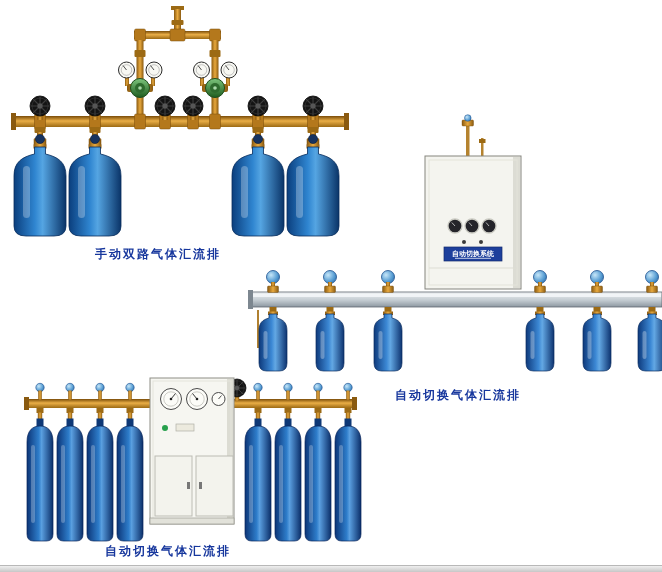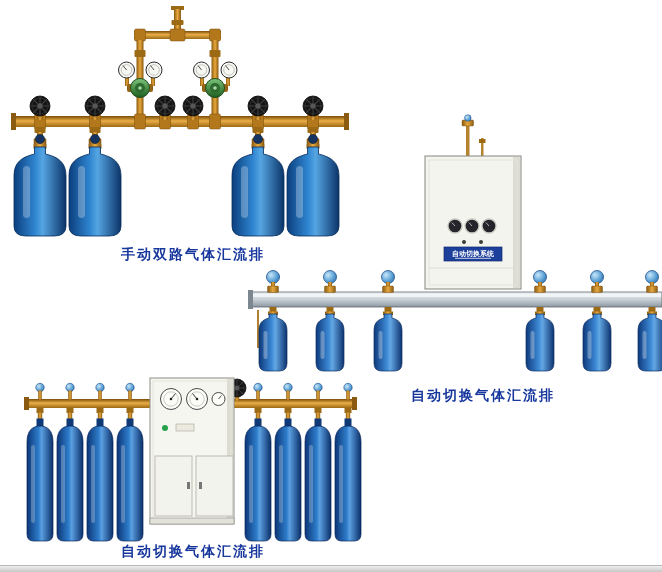--- a/index.html
+++ b/index.html
@@ -5,21 +5,21 @@
   html,body{margin:0;padding:0;background:#fff;}
   #screen{
     position:relative;width:662px;height:572px;background:#ffffff;overflow:hidden;
     font-family:"Liberation Sans","DejaVu Sans",sans-serif;
   }
   .product{position:absolute;margin:0;padding:0;}
   #p1{left:10px;top:4px;width:340px;height:240px;}
   #p2{left:238px;top:108px;width:424px;height:272px;}
   #p3{left:18px;top:372px;width:345px;height:170px;}
   .caption{
-    position:absolute;text-align:right;font-weight:bold;font-size:14px;
+    position:absolute;text-align:left;font-weight:bold;font-size:12px;
     letter-spacing:2px;color:#17379d;white-space:nowrap;
   }
   #cap1{left:95px;top:246px;width:170px;}
   #cap2{left:395px;top:387px;width:160px;}
   #cap3{left:105px;top:543px;width:160px;}
   .bottom-edge{
     position:absolute;left:0;right:0;bottom:0;height:6px;
     background:linear-gradient(#efefef,#c7c7c7);border-top:1px solid #b8b8b8;
   }
   svg{display:block;}

